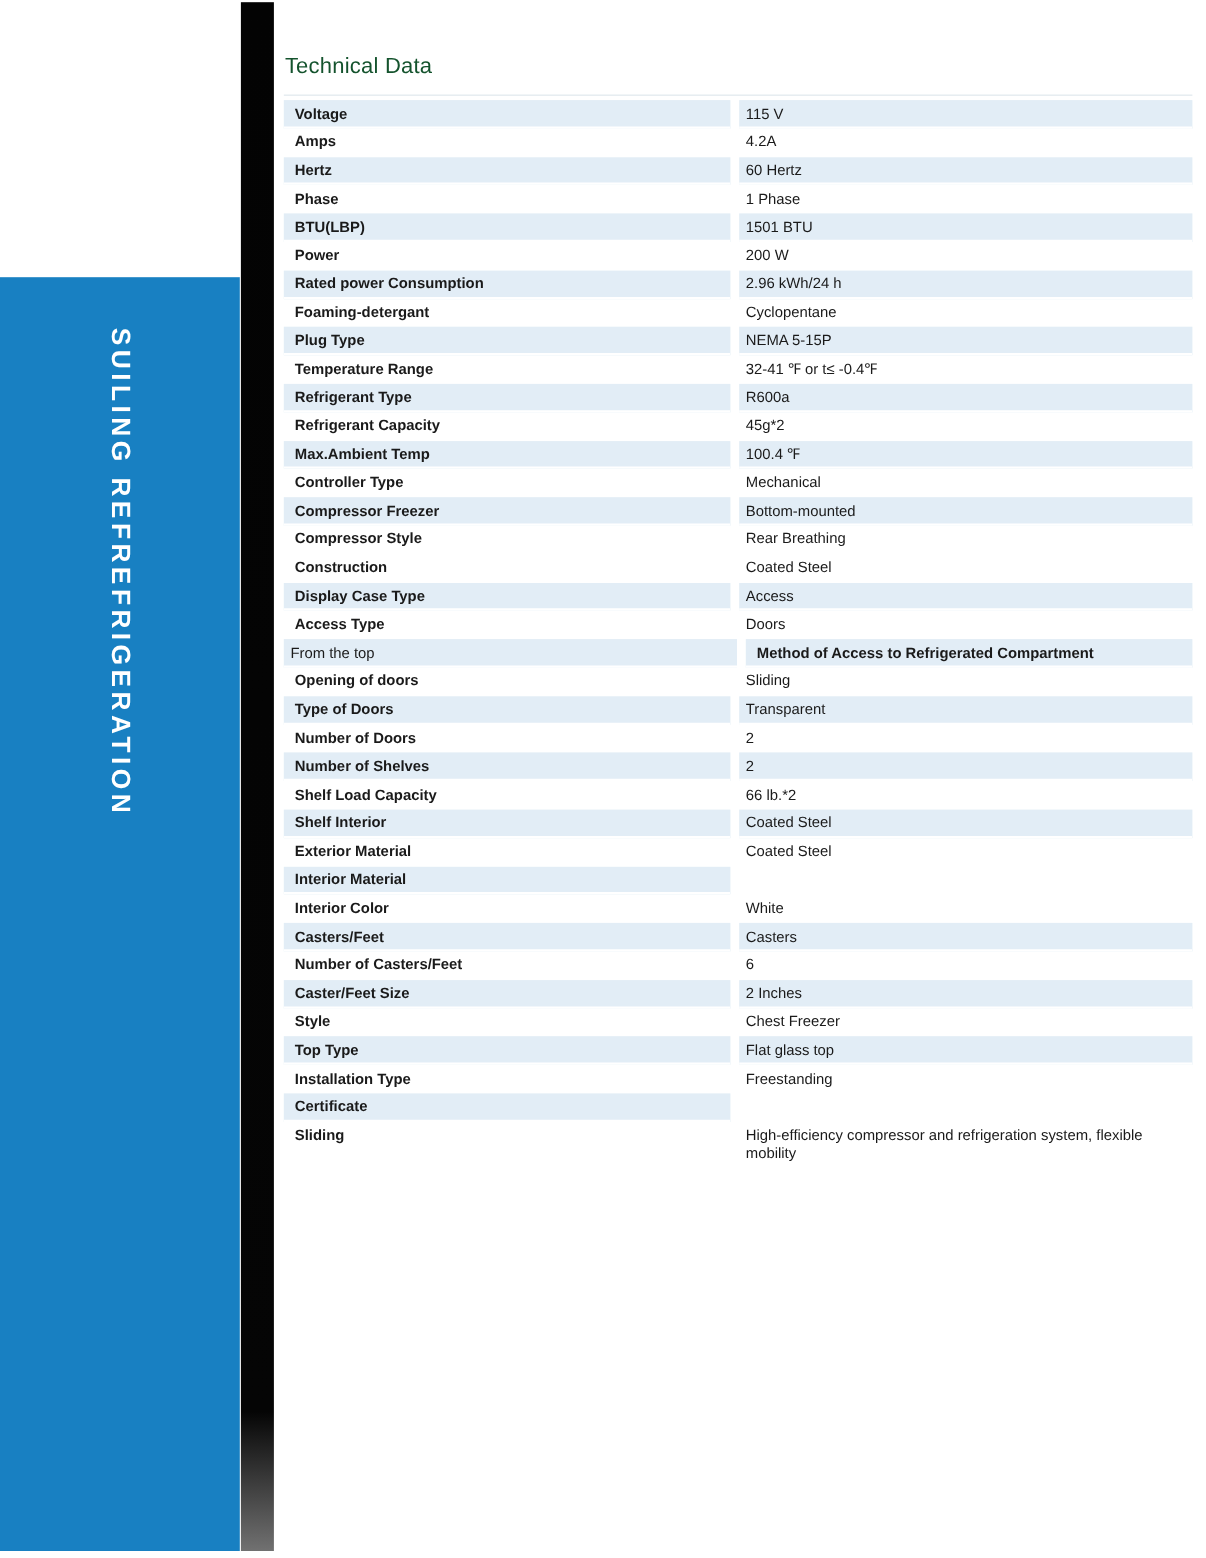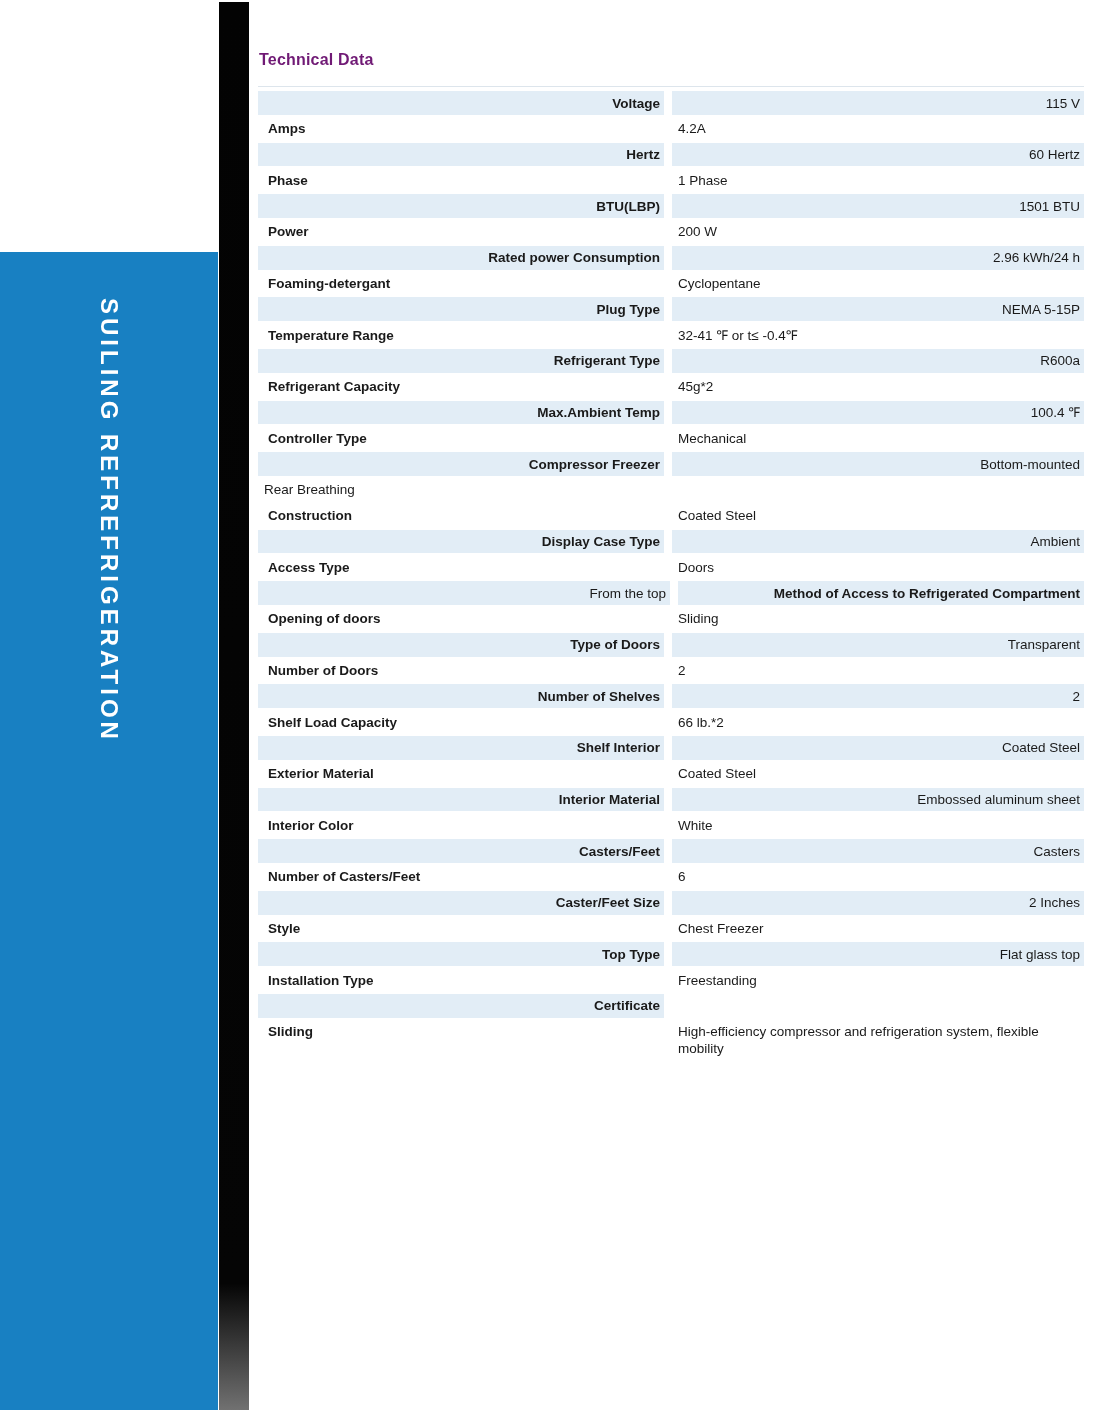--- a/index.html
+++ b/index.html
@@ -40,24 +40,24 @@
     width: 30px; height: 1408px;
     background: linear-gradient(180deg, #030303 0%, #050505 91%, #717171 100%);
   }
   .main {
     position: absolute;
     left: 258px; top: 0;
     width: 826px;
   }
   .title {
     margin: 48px 0 0 1px;
-    font-size: 16px;
+    font-size: 20px;
     line-height: 24px;
-    font-weight: bold;
-    color: #701a75;
+    font-weight: normal;
+    color: #14532d;
     letter-spacing: 0.2px;
   }
   .topline {
     height: 1px;
     background: var(--hairline, #dde5ec);
     margin-top: 14px;
   }
   .spec-table { margin-top: 4px; }
   .row {
     display: flex;
@@ -75,21 +75,20 @@
     flex: 0 0 406px;
     font-weight: bold;
   }
   .value {
     flex: 1 1 auto;
     padding-left: 6px;
   }
   .row.alt .cell {
     background: var(--row-highlight, #e2edf6);
     box-shadow: inset 0 -2px 0 #ffffff;
-    text-align: right;
   }
 </style>
 </head>
 <body>
 
 <div class="page">
 
   <div class="sidebar">
     <span class="brand">SUILING REFREFRIGERATION</span>
   </div>
@@ -172,32 +171,33 @@
           <div class="cell label">Controller Type</div>
           <div class="cell value">Mechanical</div>
         </div>
 
         <div class="row alt">
           <div class="cell label">Compressor Freezer</div>
           <div class="cell value">Bottom-mounted</div>
         </div>
 
         <div class="row plain">
+          <div class="cell label">Compressor Style</div>
           <div class="cell value">Rear Breathing</div>
         </div>
 
 
         <div class="row plain">
           <div class="cell label">Construction</div>
           <div class="cell value">Coated Steel</div>
         </div>
 
         <div class="row alt">
           <div class="cell label">Display Case Type</div>
-          <div class="cell value">Ambient</div>
+          <div class="cell value">Access</div>
         </div>
 
         <div class="row plain">
           <div class="cell label">Access Type</div>
           <div class="cell value">Doors</div>
         </div>
 
         <div class="row alt">
           <div class="cell value">From the top</div>
           <div class="cell label">Method of Access to Refrigerated Compartment</div>
@@ -233,21 +233,20 @@
           <div class="cell value">Coated Steel</div>
         </div>
 
         <div class="row plain">
           <div class="cell label">Exterior Material</div>
           <div class="cell value">Coated Steel</div>
         </div>
 
         <div class="row alt">
           <div class="cell label">Interior Material</div>
-          <div class="cell value">Embossed aluminum sheet</div>
         </div>
 
         <div class="row plain">
           <div class="cell label">Interior Color</div>
           <div class="cell value">White</div>
         </div>
 
         <div class="row alt">
           <div class="cell label">Casters/Feet</div>
           <div class="cell value">Casters</div>

